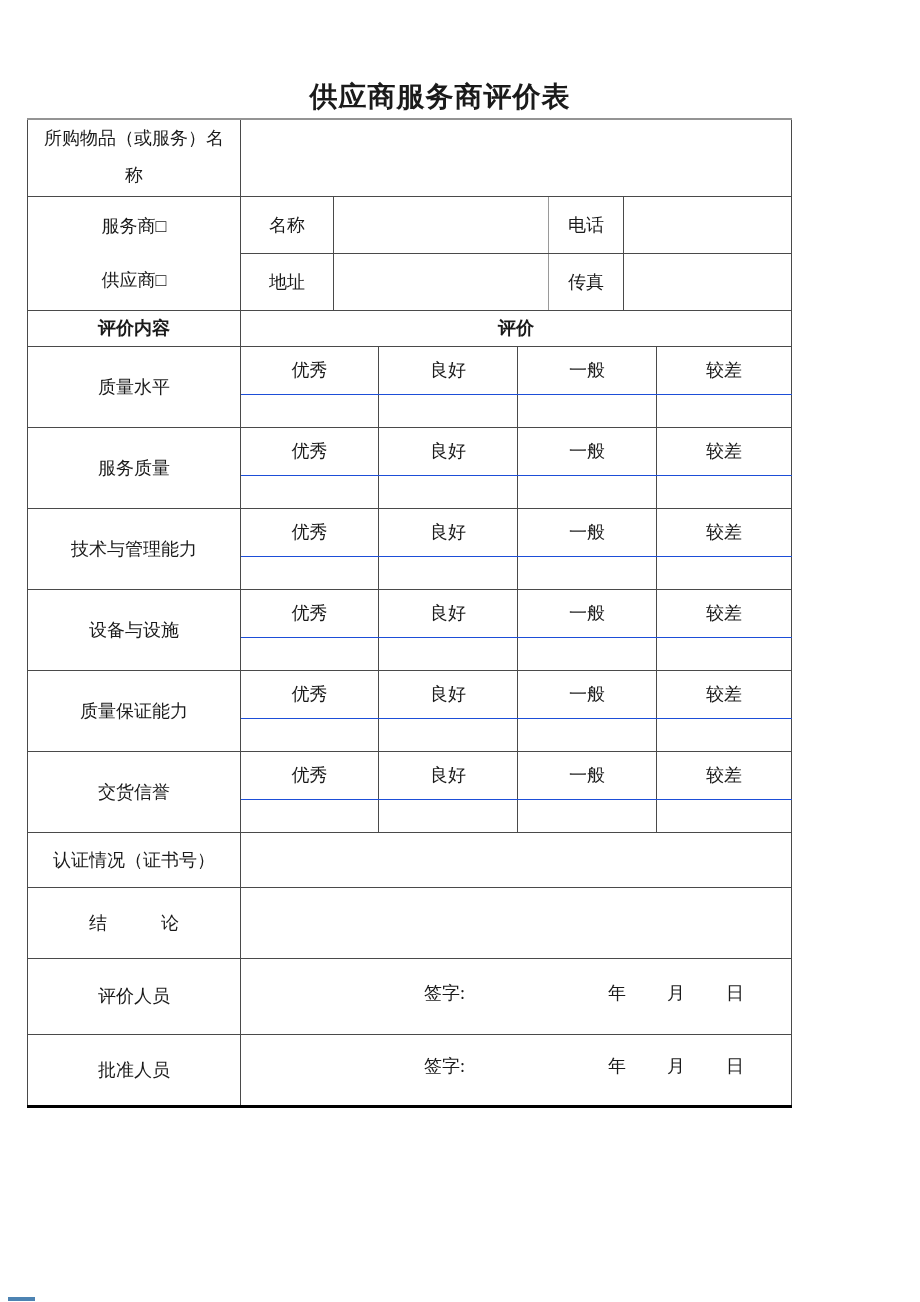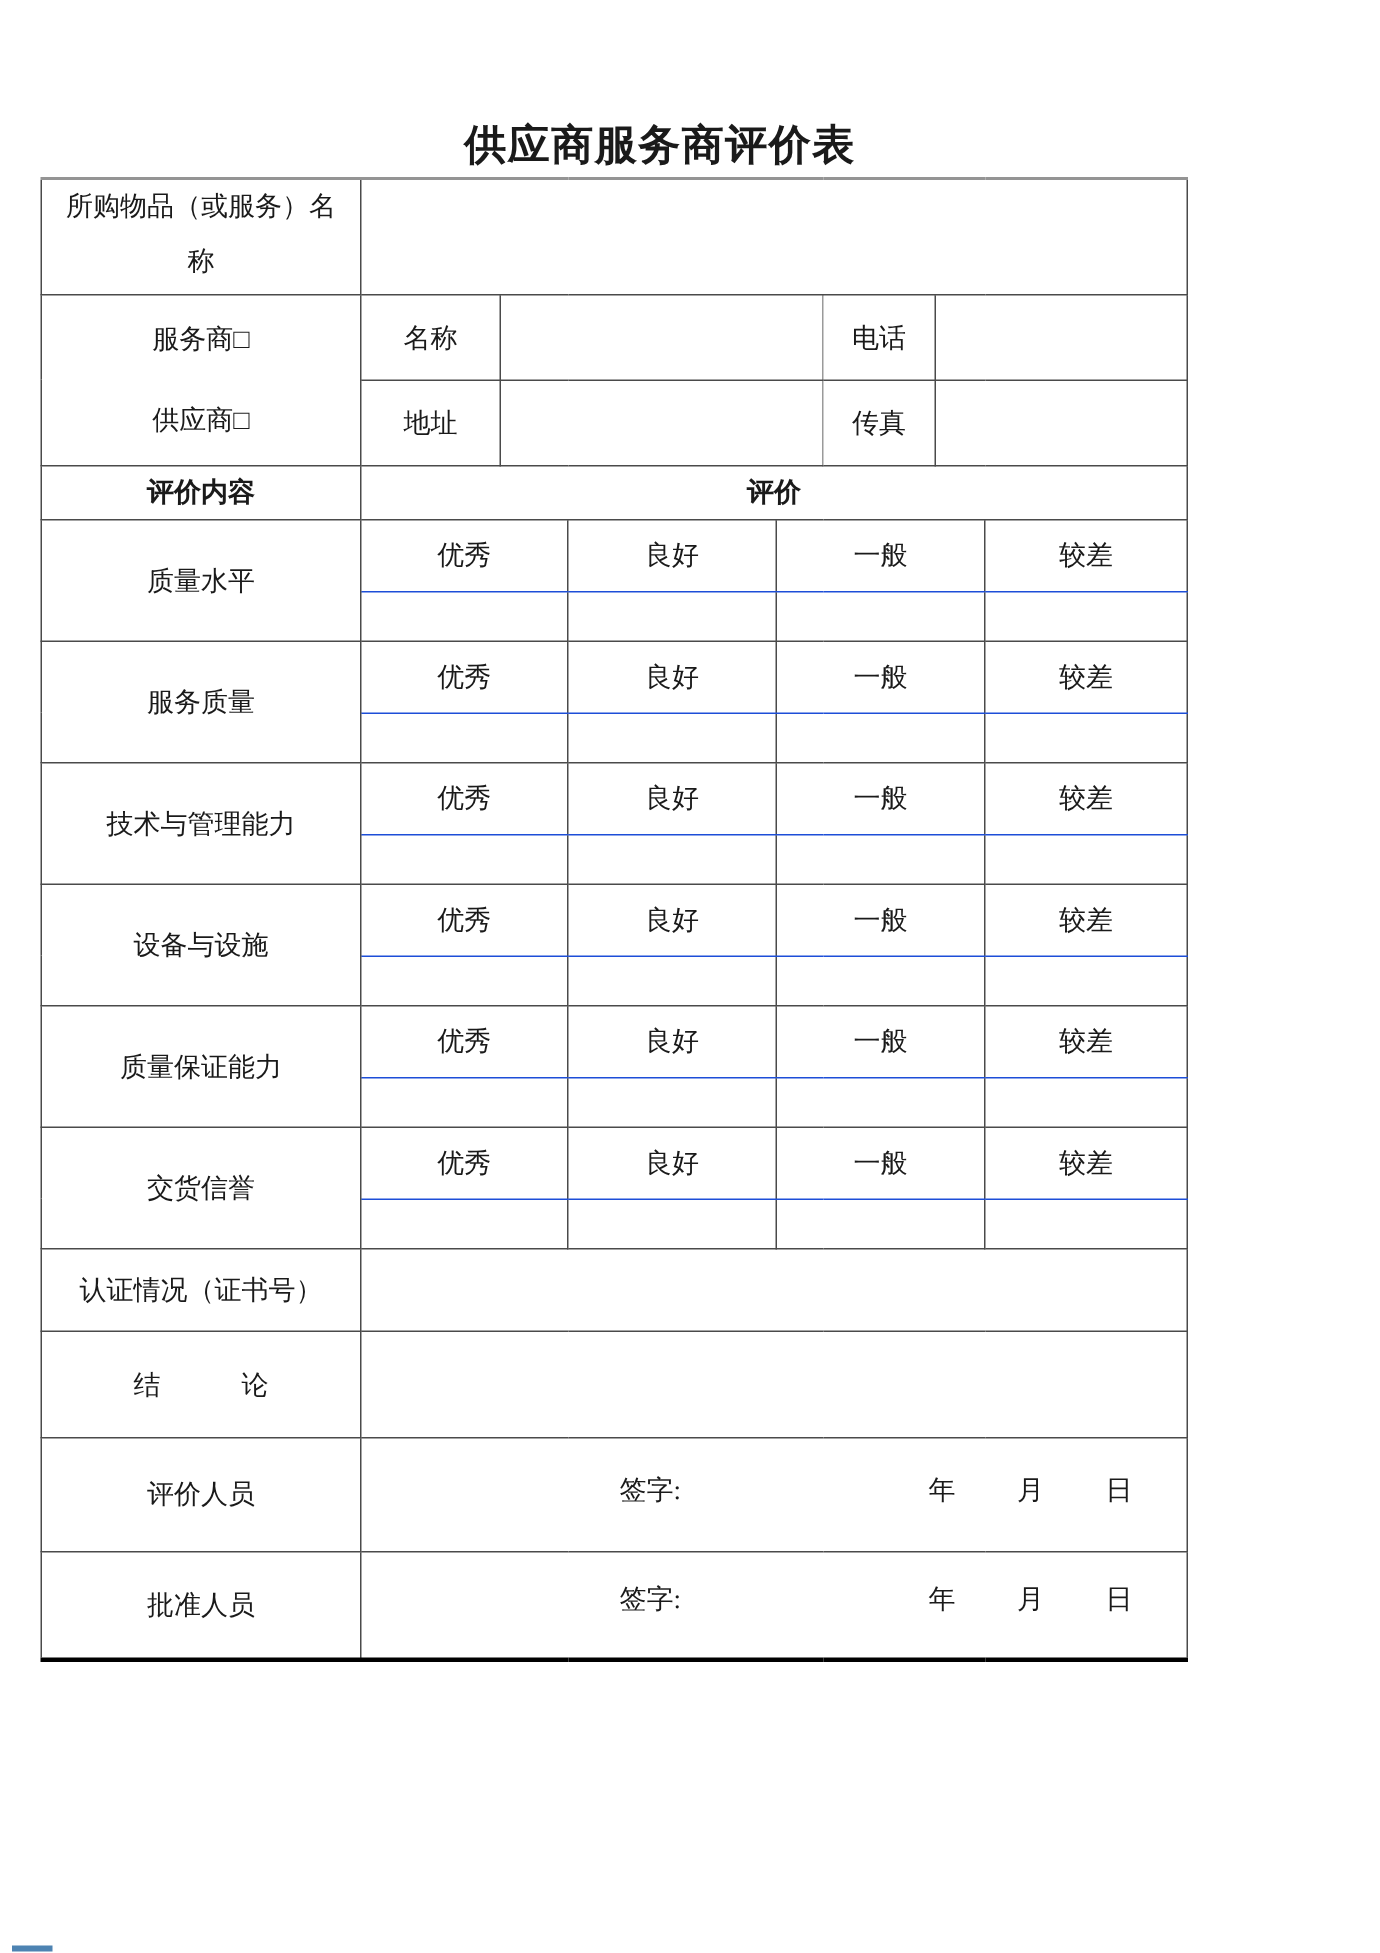--- a/index.html
+++ b/index.html
@@ -40,21 +40,21 @@
   .provider div{line-height:54px;}
   .rh{height:36px;}
   .bh{height:48px;}
   .be{height:33px;}
   .opt{text-align:center;border-bottom:1px solid #1d4ed8;}
   .rcert{height:55px;}
   .rconcl{height:71px;}
   .rs1{height:76px;}
   .rs2{height:72px;}
   .gray-r{border-right-color:#9a9a9a;}
-  .sign-cell{padding:0;}
+  .sign-cell{padding:11px;}
   .sign-row{
     display:flex;align-items:flex-end;
     height:100%;box-sizing:border-box;
     padding:0 36px 7px 172px;
   }
   .yr{margin-left:auto;}
   .md{margin-left:41px;}
   .blue-mark{
     position:absolute;left:8px;top:1297px;
     width:27px;height:4px;background:#2e6da4;opacity:.85;

